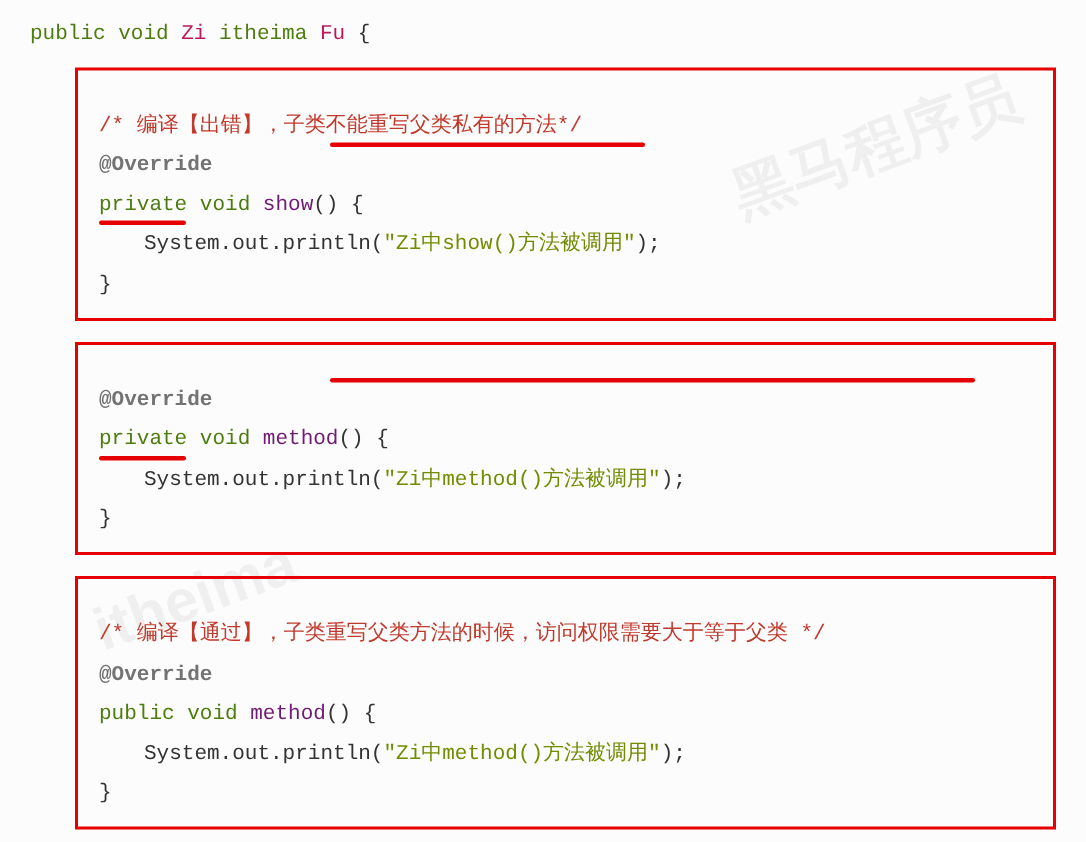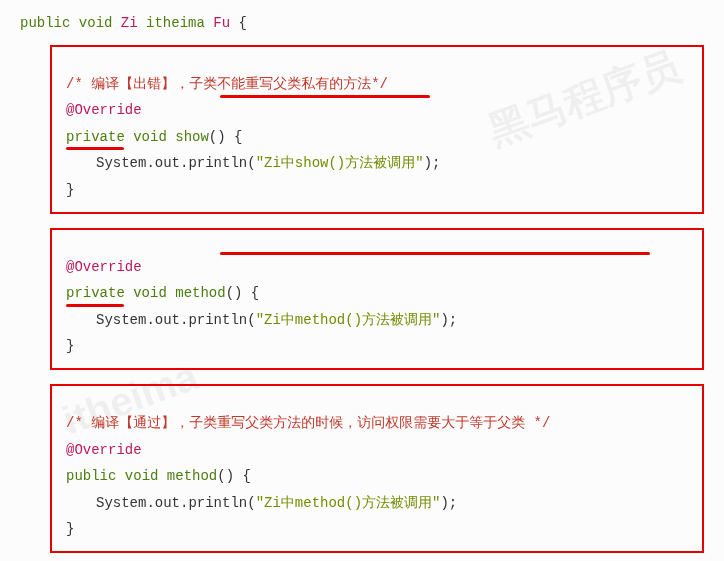--- a/index.html
+++ b/index.html
@@ -10,24 +10,24 @@
     line-height: 1.9;
     background: #fcfcfc;
     color: #333;
     position: relative;
     width: 724px;
     box-sizing: border-box;
   }
   .kw-public, .kw-class, .kw-extends, .kw-void, .kw-private { color: #4d7c0f; }
   .cls { color: #be185d; }
   .comment { color: #c0392b; }
-  .anno { color: #be185d; }
+  .anno { color: #737373; font-weight: bold; }
   .str { color: #718c00; }
   .txt { color: #333; }
-  .fn { color: #4d7c0f; }
+  .fn { color: #701a75; }
   .box {
     border: 2px solid #e60000;
     margin: 8px 0 14px 30px;
     padding: 24px 14px 8px 14px;
     position: relative;
   }
   .ind1 { padding-left: 30px; display: inline-block; }
   .line { position: relative; }
   .ul1 {
     position: absolute;

